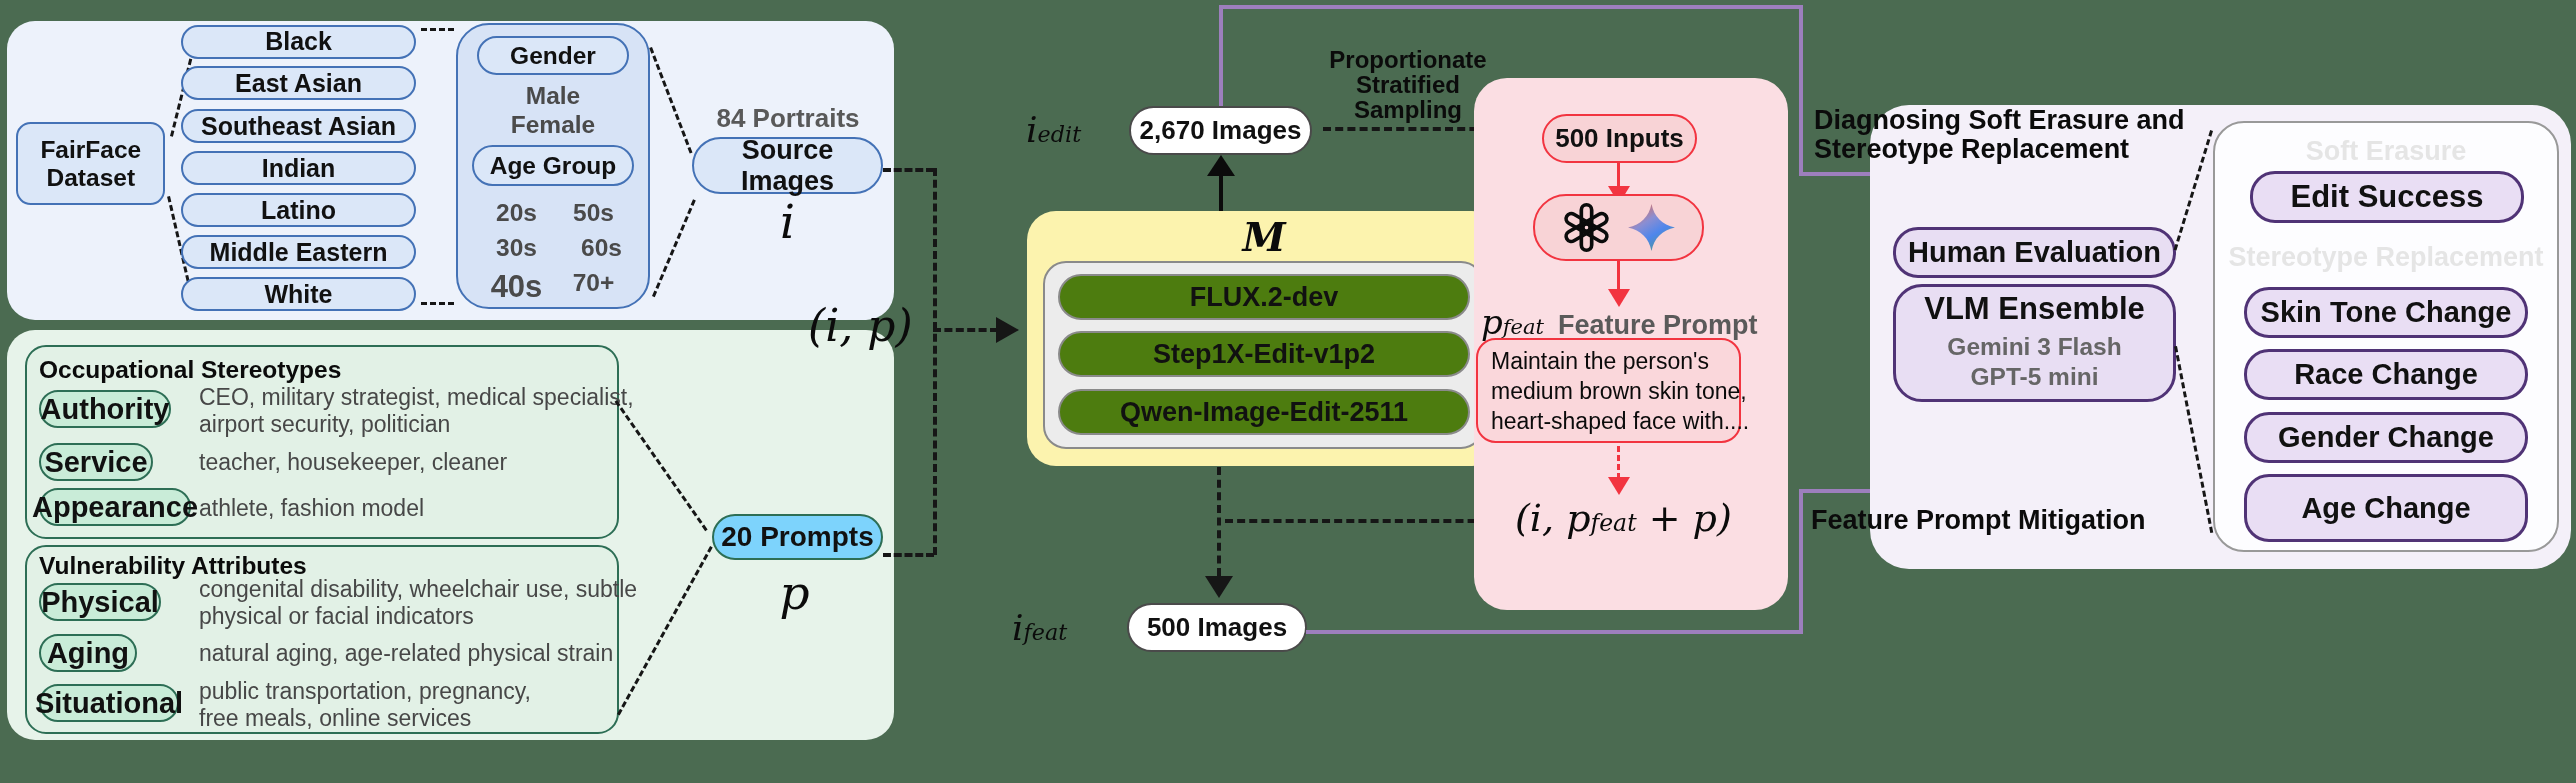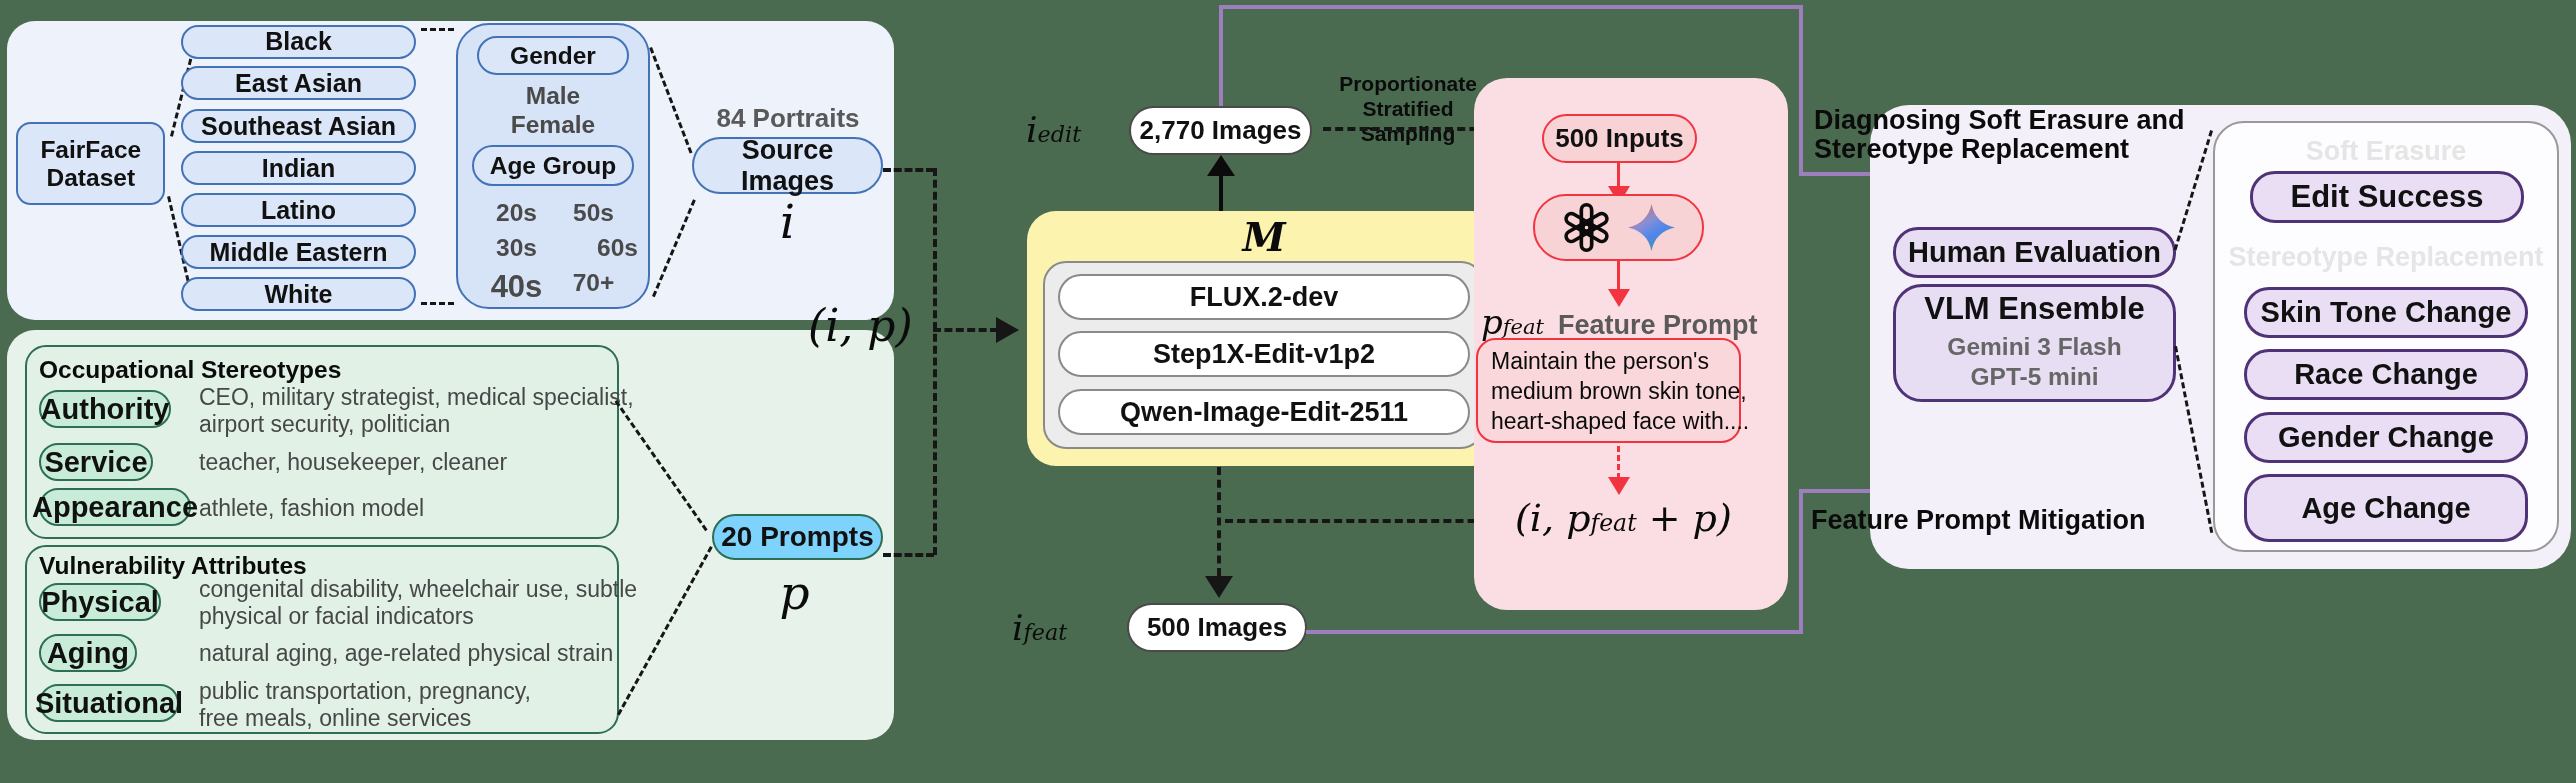--- a/index.html
+++ b/index.html
@@ -14,21 +14,21 @@
   .pill-blue{background:#dbe7f8;border:2.4px solid #4472b6;border-radius:19.6px;font-size:25px;}
   .box-blue{background:#d7e3f6;border:2.4px solid #4472b6;border-radius:33px;}
   
   .p-green{background:#e7f3ea;}
   .box-green{position:absolute;background:#e2f1e6;border:2.4px solid #2d6e55;border-radius:21px;box-sizing:border-box;}
   .pill-green{background:#c9ecd8;border:2.4px solid #2d6e55;border-radius:19px;font-size:29px;}
   .pill-green-lg{background:#7dd3fc;border:2.4px solid #2d6e55;border-radius:23px;font-size:28px;}
   
   .box-yellow{position:absolute;background:#fcf3ae;border-radius:29px;}
   .box-gray{position:absolute;background:#ececec;border:2.4px solid #8a8a8a;border-radius:23px;box-sizing:border-box;}
-  .pill-gray{background:#ffffff;border:2.4px solid #8a8a8a;border-radius:23px;font-size:27px;}
+  .pill-gray{background:#4d7c0f;border:2.4px solid #8a8a8a;border-radius:23px;font-size:27px;}
   .pill-white{background:#ffffff;border:2.4px solid #4a4a4a;border-radius:24.5px;font-size:26px;}
   
   .p-pink{background:#fbdee3;}
   .pill-pink{background:#f8d3d6;border:2.4px solid #f23440;border-radius:24.5px;font-size:26px;}
   .box-pink{position:absolute;background:#fad7db;border:2.4px solid #f23440;border-radius:19.6px;box-sizing:border-box;}
   
   .p-lav{background:#f4f0f9;}
   .pill-purple{background:#e8def3;border:3.3px solid #503376;border-radius:25px;font-size:29px;}
   .box-purple{position:absolute;background:#e8def3;border:3.3px solid #503376;border-radius:29px;box-sizing:border-box;}
   .box-white{position:absolute;background:#fdfdff;border:2.4px solid #999;border-radius:31px;box-sizing:border-box;}
@@ -92,21 +92,21 @@
       <span>Gender</span>
     </div>
   <div class="abs" style="left:477px;top:82px;width:152px;text-align:center;font-weight:bold;font-size:24.5px;color:#4a4a4a;">Male</div>
   <div class="abs" style="left:477px;top:111px;width:152px;text-align:center;font-weight:bold;font-size:24.5px;color:#4a4a4a;">Female</div>
   <div class="pill pill-blue" style="left:472px;top:145px;width:162px;height:41px;border-radius:22px;font-size:24.5px;">
       <span>Age Group</span>
     </div>
   <div class="abs" style="left:488px;top:199px;width:57px;text-align:center;font-weight:bold;font-size:24.5px;color:#4a4a4a;">20s</div>
   <div class="abs" style="left:565px;top:199px;width:57px;text-align:center;font-weight:bold;font-size:24.5px;color:#4a4a4a;">50s</div>
   <div class="abs" style="left:488px;top:234px;width:57px;text-align:center;font-weight:bold;font-size:24.5px;color:#4a4a4a;">30s</div>
-  <div class="abs" style="left:565px;top:234px;width:57px;text-align:center;font-weight:bold;font-size:24.5px;color:#4a4a4a;margin-left:24px;">60s</div>
+  <div class="abs" style="left:565px;top:234px;width:57px;text-align:right;font-weight:bold;font-size:24.5px;color:#4a4a4a;">60s</div>
   <div class="abs" style="left:488px;top:269px;width:57px;text-align:center;font-weight:bold;font-size:31px;color:#4a4a4a;">40s</div>
   <div class="abs" style="left:565px;top:269px;width:57px;text-align:center;font-weight:bold;font-size:24.5px;color:#4a4a4a;">70+</div>
 
   <div class="fan" style="left:652px;top:47px;width:113px;transform:rotate(69deg);"></div>
   <div class="fan" style="left:652px;top:296px;width:105px;transform:rotate(-67deg);"></div>
 
   <div class="abs" style="left:694px;top:103px;width:188px;text-align:center;font-weight:bold;font-size:26px;color:#595959;">84 Portraits</div>
   <div class="pill pill-blue" style="left:692px;top:137px;width:191px;height:57px;border-radius:29px;font-size:27px;">
       <span>Source Images</span>
     </div>
@@ -157,21 +157,21 @@
 
   <div class="dash-h" style="left:883px;top:168px;width:51px;"></div>
   <div class="dash-v" style="left:933px;top:168px;height:387px;"></div>
   <div class="dash-h" style="left:883px;top:553px;width:51px;"></div>
   <div class="abs math" style="left:808px;top:300px;font-size:44px;">(i, p)</div>
   <div class="dash-h" style="left:933px;top:328px;width:65px;"></div>
   <div class="ah" style="left:996px;top:317px;border-top:13px solid transparent;border-bottom:13px solid transparent;border-left:23px solid #161616;"></div>
 
   <div class="abs math" style="left:1026px;top:109px;font-size:36px;"><span>i</span><span class="sub">edit</span></div>
   <div class="pill pill-white" style="left:1129px;top:106px;width:183px;height:49px;">
-      <span>2,770 Images</span>
+      <span>2,670 Images</span>
     </div>
 
   <div class="solid-v" style="left:1219px;top:173px;height:38px;"></div>
   <div class="ah" style="left:1207px;top:155px;border-left:14px solid transparent;border-right:14px solid transparent;border-bottom:21px solid #0b0b0b;"></div>
 
   <div class="box-yellow" style="left:1027px;top:211px;width:474px;height:255px;"></div>
   <div class="abs math" style="left:1027px;top:214px;width:474px;text-align:center;font-size:39px;font-weight:bold;">M</div>
   <div class="box-gray" style="left:1043px;top:261px;width:441px;height:188px;"></div>
   <div class="pill pill-gray" style="left:1058px;top:274px;width:412px;height:46px;">
       <span>FLUX.2-dev</span>
@@ -185,21 +185,21 @@
 
   <div class="dash-v" style="left:1217px;top:467px;height:109px;"></div>
   <div class="ah" style="left:1205px;top:576px;border-left:14px solid transparent;border-right:14px solid transparent;border-top:22px solid #161616;"></div>
   <div class="dash-h" style="left:1225px;top:519px;width:287px;"></div>
 
   <div class="abs math" style="left:1012px;top:607px;font-size:36px;"><span>i</span><span class="sub">feat</span></div>
   <div class="pill pill-white" style="left:1127px;top:603px;width:180px;height:49px;">
       <span>500 Images</span>
     </div>
 
-  <div class="blk-head preline" style="left:1310px;top:47px;width:196px;text-align:center;font-size:21px;line-height:25px;margin-top:24px;">Proportionate
+  <div class="blk-head preline" style="left:1310px;top:47px;width:196px;text-align:center;font-size:24px;line-height:25px;">Proportionate
 Stratified
 Sampling</div>
   <div class="dash-h" style="left:1323px;top:127px;width:191px;"></div>
   <div class="ah" style="left:1512px;top:116px;border-top:13px solid transparent;border-bottom:13px solid transparent;border-left:23px solid #161616;"></div>
 
   <div class="pline" style="left:1219px;top:4.9px;width:4.1px;height:101px;"></div>
   <div class="pline" style="left:1219px;top:4.9px;width:584px;height:4.1px;"></div>
   <div class="pline" style="left:1799px;top:4.9px;width:4.1px;height:171px;"></div>
   <div class="pline" style="left:1799px;top:172px;width:206px;height:4.1px;"></div>
   <div class="ah" style="left:2003px;top:162px;border-top:12.2px solid transparent;border-bottom:12.2px solid transparent;border-left:23px solid #9d7fbd;"></div>

